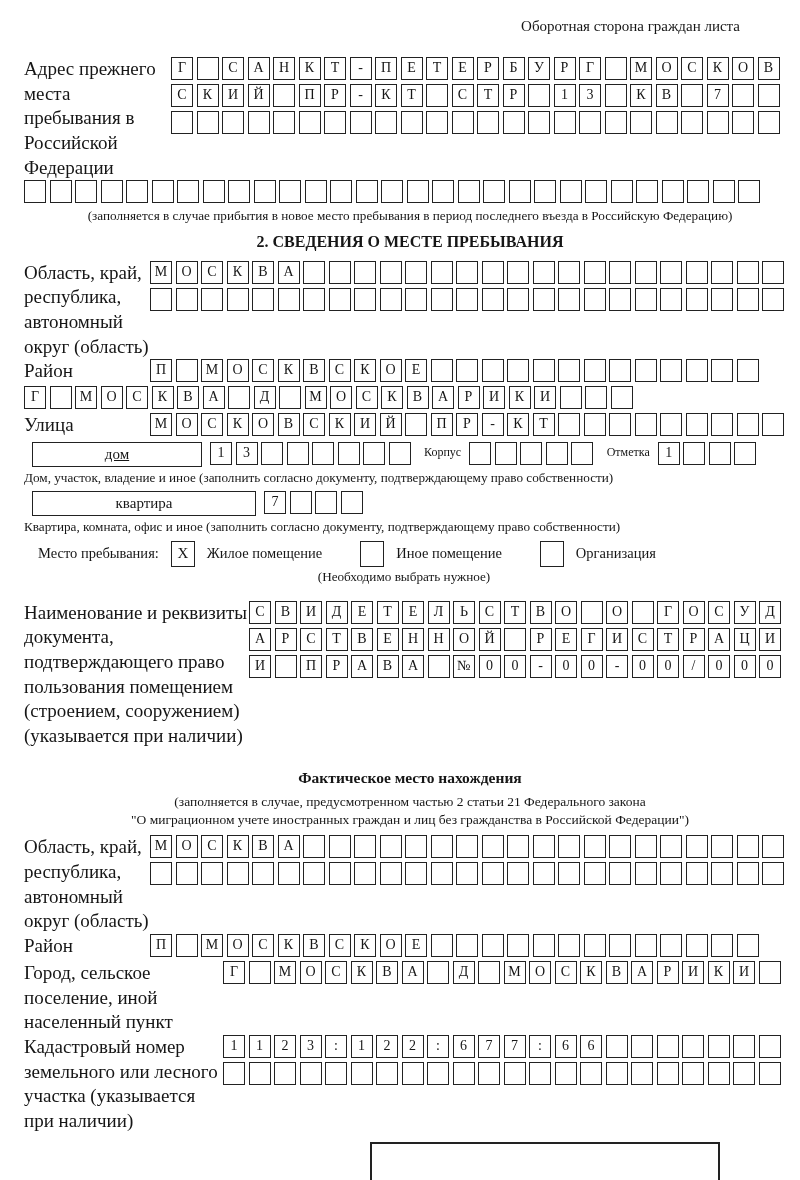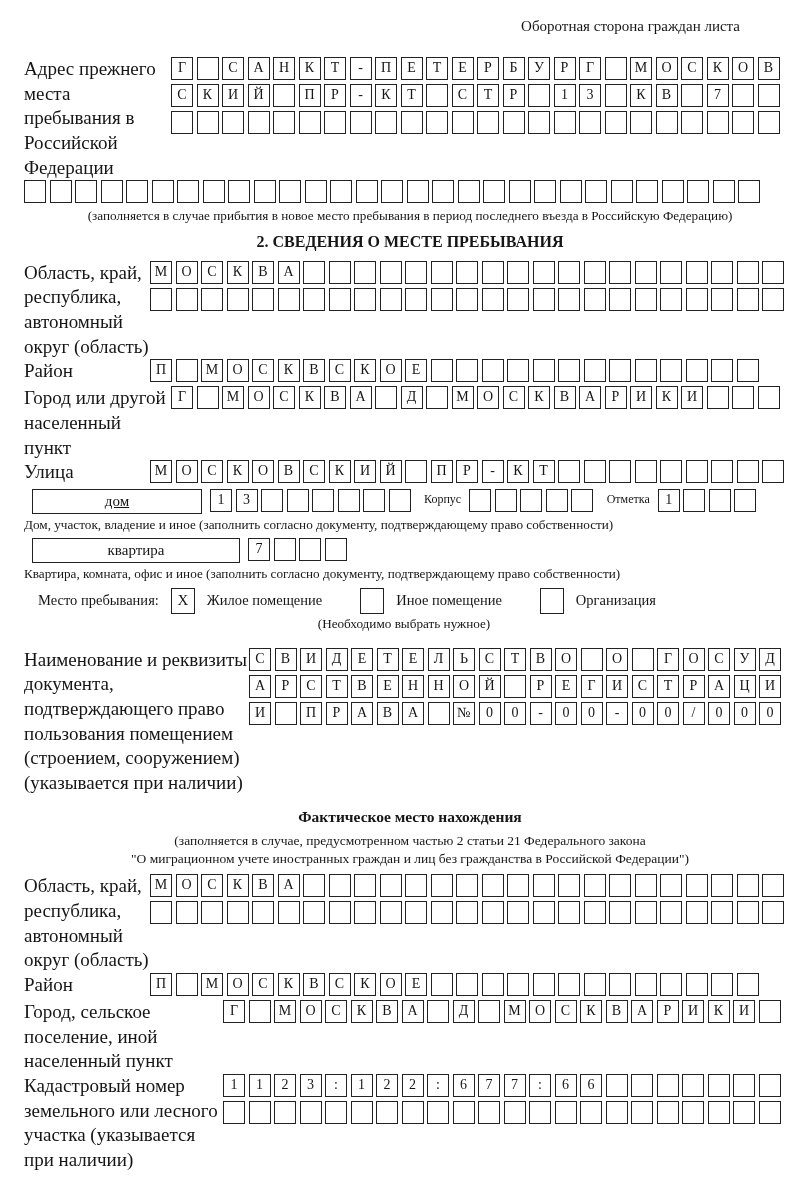--- a/index.html
+++ b/index.html
@@ -22,31 +22,31 @@
   .caption{font-size:13.2px;line-height:1.3;}
   .center{text-align:center;}
   .sec-title{font-size:16px;font-weight:bold;text-align:center;margin:8px 0 10px 0;}
   .sub-title{font-size:15.5px;font-weight:bold;text-align:center;margin:6px 0 6px 0;}
 
   .mt2{margin-top:2px;} .mb4{margin-bottom:4px;} .mb6{margin-bottom:6px;}
 
   .fieldbox{box-sizing:border-box;height:25px;border:1.5px solid #222;flex:none;
             display:flex;align-items:center;justify-content:center;font-size:15px;}
   .housebox{width:170px;margin-left:8px;margin-right:8px;text-decoration:underline;}
-  .aptbox{width:208px;margin-left:8px;margin-right:8px;}
+  .aptbox{width:224px;margin-left:8px;margin-right:8px;}
   .inline-label{font-size:12px;flex:none;margin:3px 8px 0 10px;}
 
   .stay-row{display:flex;align-items:center;margin:6px 0 2px 14px;}
   .stay-label{font-size:14.5px;flex:none;}
   .cb{box-sizing:border-box;width:24px;height:26px;border:1.5px solid #222;flex:none;
       display:inline-flex;align-items:center;justify-content:center;font-size:15px;margin:0 12px;}
   .opt-label{font-size:14.5px;flex:none;margin-right:26px;}
   .choose-note{font-size:13.2px;margin-left:180px;width:400px;text-align:center;margin-bottom:16px;}
 
-  .doc-block{margin-top:2px;margin-bottom:12px;}
+  .doc-block{margin-top:2px;margin-bottom:20px;}
 
   .notes-line{font-size:13.5px;text-align:center;line-height:1.35;}
 
   .stamp-box{box-sizing:border-box;width:350px;height:170px;border:2px solid #222;
              margin:8px 0 6px 346px;}
   .stamp-caption{margin-left:330px;width:420px;text-align:center;font-size:13.4px;line-height:1.38;}
 </style>
 </head>
 <body>
 
@@ -258,21 +258,20 @@
         <span class="cell"></span>
         <span class="cell"></span>
         <span class="cell"></span>
         <span class="cell"></span>
         <span class="cell"></span>
         <span class="cell"></span>
       </div>
   </div>
 
   <div class="frow">
-    <div class="flabel w147">Город или другой населенный пункт</div>
     <div class="cellrow">
         <span class="cell">Г</span>
         <span class="cell"></span>
         <span class="cell">М</span>
         <span class="cell">О</span>
         <span class="cell">С</span>
         <span class="cell">К</span>
         <span class="cell">В</span>
         <span class="cell">А</span>
         <span class="cell"></span>

